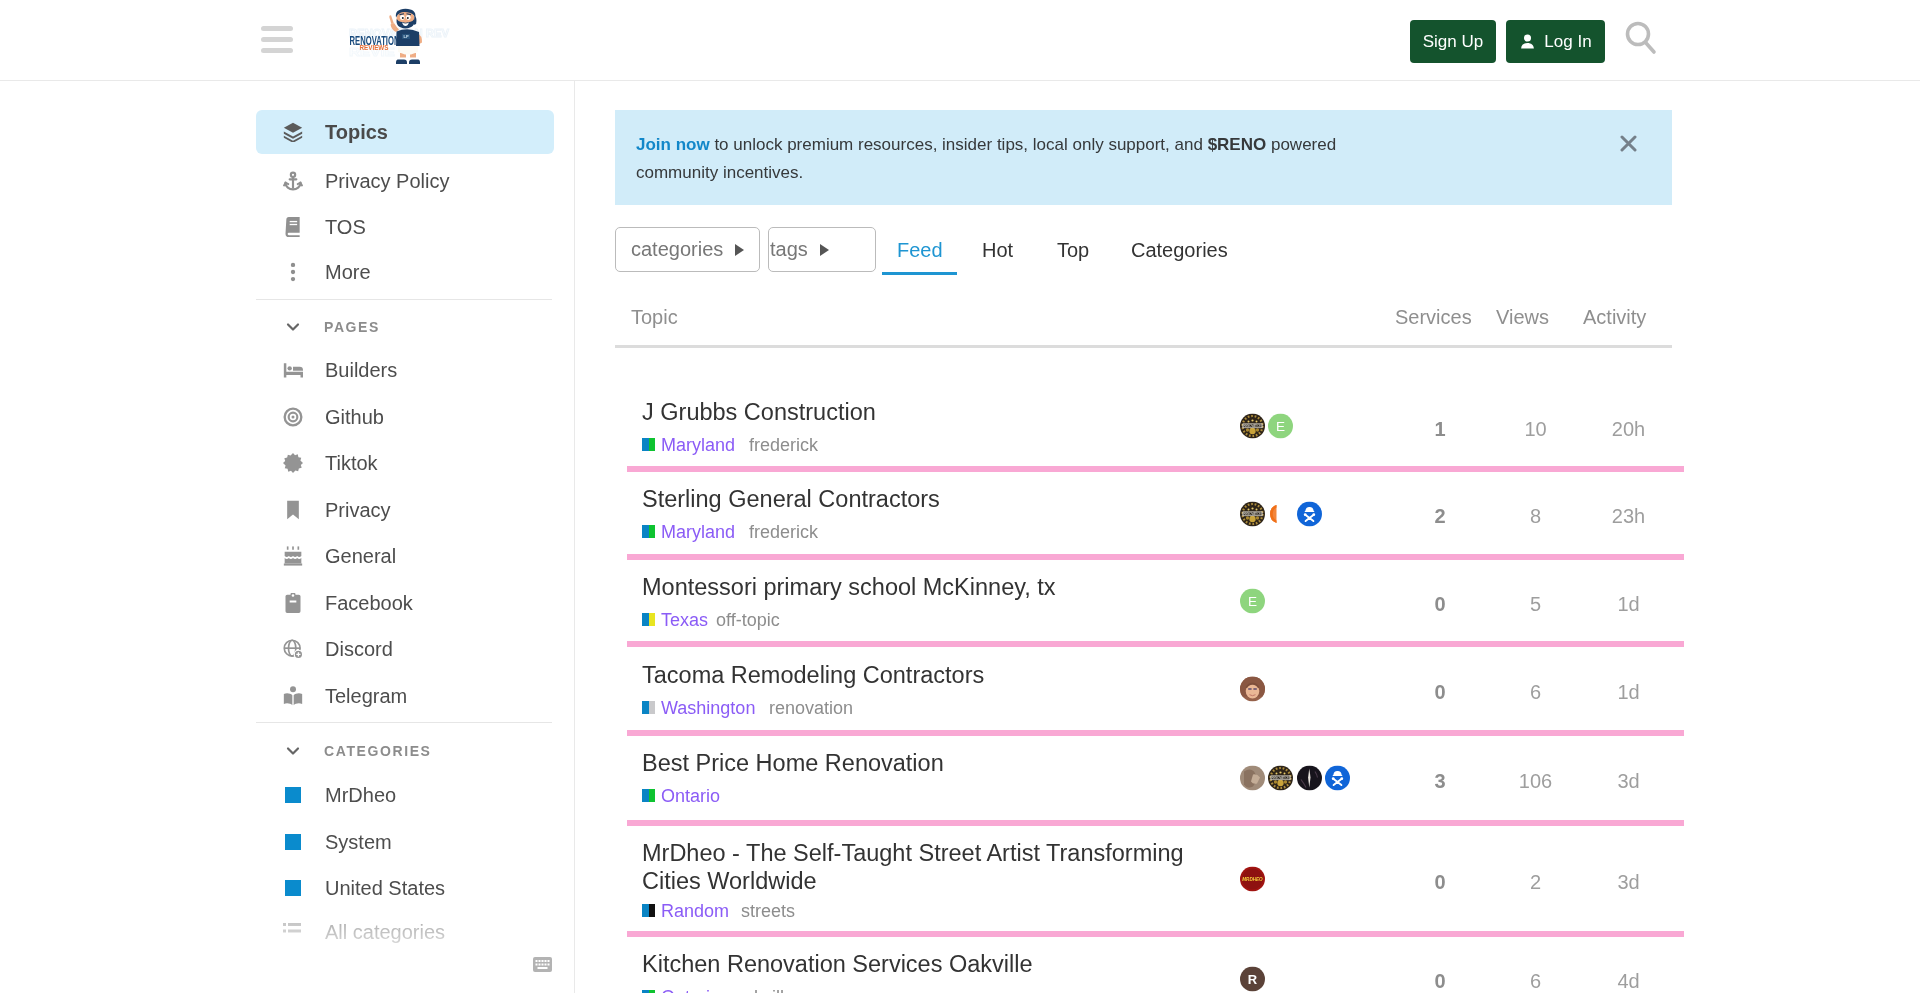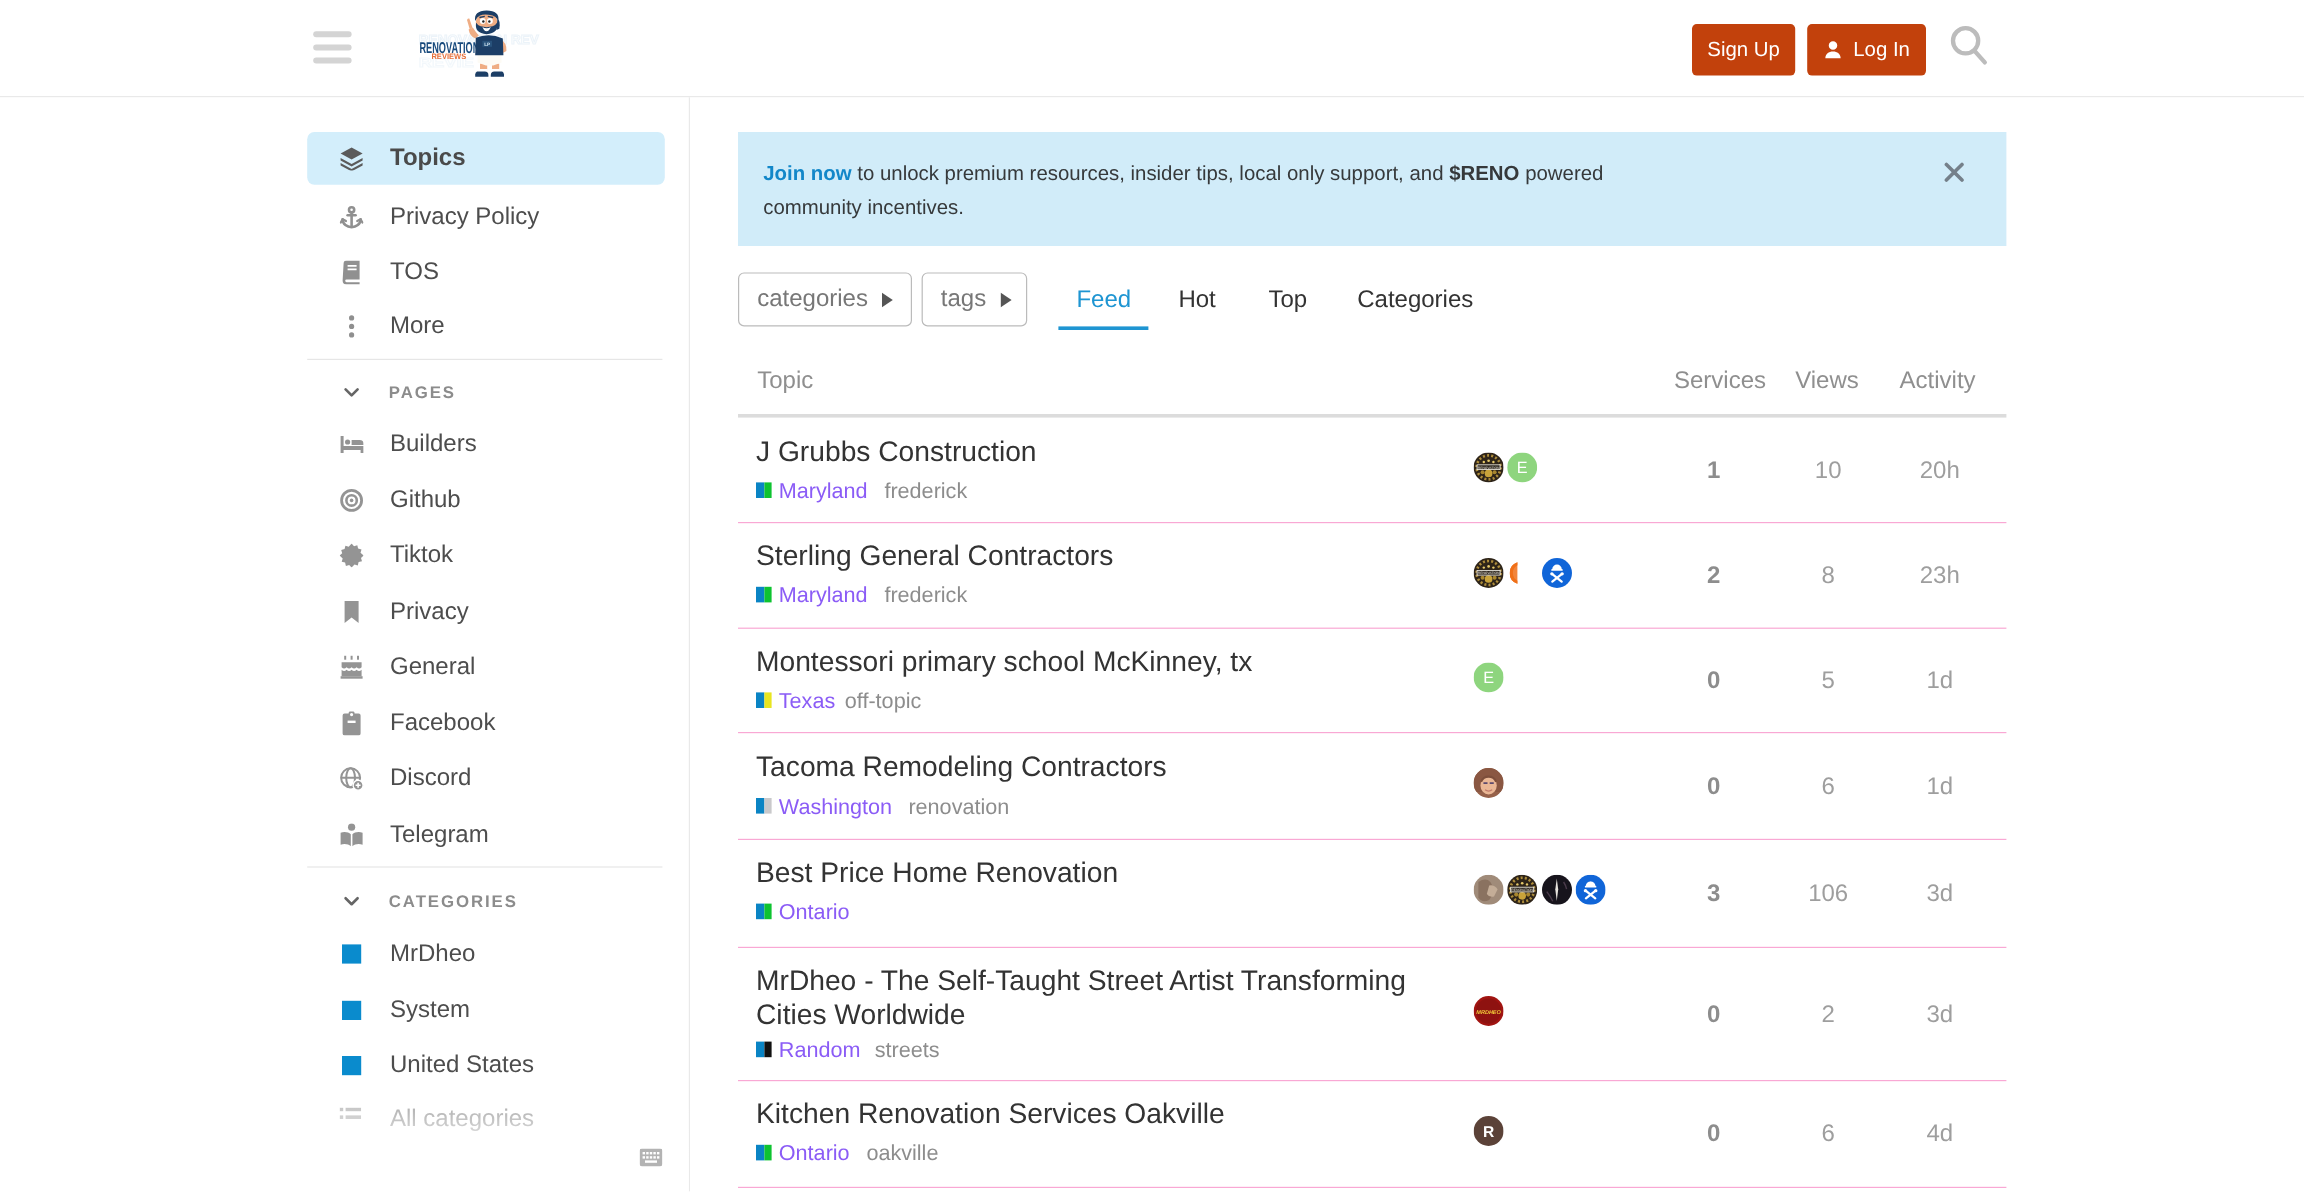--- a/index.html
+++ b/index.html
@@ -3,21 +3,21 @@
 <meta charset="utf-8">
 <style>
 * { margin:0; padding:0; box-sizing:border-box; }
 html,body { width:1920px; height:993px; background:#fff; font-family:"Liberation Sans", sans-serif; overflow:hidden; }
 .abs { position:absolute; }
 #page { position:relative; width:1920px; height:993px; }
 
 
 #hdr { position:absolute; left:0; top:0; width:1920px; height:81px; background:#fff; border-bottom:1px solid #e9e9e9; z-index:5; }
 .hbar { position:absolute; left:261px; width:32px; height:5px; border-radius:2.5px; background:#d4d4d4; }
-.btn { position:absolute; top:20px; height:43px; background:#c2410c; color:#fff; border-radius:4px; font-size:17px; display:flex; align-items:center; justify-content:center; }
+.btn { position:absolute; top:20px; height:43px; background:#14532d; color:#fff; border-radius:4px; font-size:17px; display:flex; align-items:center; justify-content:center; }
 
 
 #side { position:absolute; left:0; top:81px; width:575px; height:912px; background:#fff; border-right:1px solid #e9e9e9; }
 .sbactive { position:absolute; left:256px; top:29px; width:298px; height:44px; background:#d3eefb; border-radius:6px; }
 .sbit { position:absolute; left:325px; font-size:20px; color:#4d4d4d; transform:translateY(-50%); white-space:nowrap; }
 .sbic { position:absolute; left:283px; width:20px; height:20px; transform:translateY(-50%); }
 .sbhdr { position:absolute; left:324px; font-size:14px; font-weight:bold; letter-spacing:1.6px; color:#8c8c8c; transform:translateY(-50%); }
 .sbchev { position:absolute; left:286px; width:14px; height:14px; transform:translateY(-50%); }
 .sbdiv { position:absolute; left:256px; width:296px; height:0; border-top:1px solid #e6e6e6; }
 .csq { position:absolute; left:285px; width:16px; height:16px; background:#0a8bcd; transform:translateY(-50%); }
@@ -27,21 +27,21 @@
 #banner { position:absolute; left:0; top:29px; width:1057px; height:95px; background:#d1ecf9; }
 #banner .txt { position:absolute; left:21px; top:21px; width:980px; font-size:17px; line-height:28px; color:#36393b; }
 #banner .txt a { color:#1287c9; font-weight:bold; text-decoration:none; }
 .pill { position:absolute; top:146px; height:45px; border:1px solid #bbbbbb; border-radius:5px; color:#777; font-size:20px; display:flex; align-items:center; }
 .caret { width:0; height:0; border-left:9px solid #555; border-top:6px solid transparent; border-bottom:6px solid transparent; margin-left:12px; }
 .navtab { position:absolute; top:169px; transform:translateY(-50%); font-size:20px; color:#333; }
 
 
 .thead { position:absolute; font-size:20px; color:#8f8f8f; }
 #hline { position:absolute; left:0; top:264px; width:1057px; height:3px; background:#dcdcdc; }
-.row { position:absolute; left:0; width:1057px; border-bottom:1px solid #f9a8d4; }
+.row { position:absolute; left:12px; width:1057px; border-bottom:6px solid #f9a8d4;margin-top:36px; }
 .title { position:absolute; left:15px; font-size:23.5px; line-height:28px; color:#333; }
 .catline { position:absolute; left:15px; height:16px; }
 .cbadge { position:absolute; left:0; top:1px; width:13px; height:13px; }
 .cbadge i { position:absolute; top:0; width:50%; height:100%; }
 .cname { position:absolute; left:19px; top:-2px; font-size:18px; color:#8b5cf6; white-space:nowrap; }
 .ctag { position:absolute; top:-2px; font-size:18px; color:#8d8d8d; white-space:nowrap; }
 .num { position:absolute; transform:translate(-50%,-50%); font-size:20px; color:#9e9e9e; }
 .numb { font-weight:bold; color:#8d8d8d; }
 .av { position:absolute; transform:translateY(-50%); }
 </style>
@@ -269,21 +269,21 @@
 
 <div id="main">
   <div id="banner">
     <div class="txt"><a>Join now</a> to unlock premium resources, insider tips, local only support, and <b>$RENO</b> powered<br>community incentives.</div>
     <svg class="abs" style="right:35px;top:25px" width="17" height="17" viewBox="0 0 17 17">
           <path d="M2 2 L15 15 M15 2 L2 15" stroke="#75808a" stroke-width="3" stroke-linecap="round"></path>
         </svg>
   </div>
 
   <div class="pill" style="left:0;width:145px;padding-left:15px">categories<span class="caret"></span></div>
-  <div class="pill" style="left:153px;width:88px;padding-left:15px">tags<span class="caret"></span></div>
+  <div class="pill" style="left:153px;width:108px;padding-left:1px">tags<span class="caret"></span></div>
   <div class="navtab" style="left:282px;color:#1e95d2">Feed</div>
   <div class="abs" style="left:267px;top:191px;width:75px;height:3px;background:#1e95d2"></div>
   <div class="navtab" style="left:367px">Hot</div>
   <div class="navtab" style="left:442px">Top</div>
   <div class="navtab" style="left:516px">Categories</div>
 
   <div class="thead" style="left:16px;top:225px">Topic</div>
   <div class="thead" style="left:780px;top:225px">Services</div>
   <div class="thead" style="left:881px;top:225px">Views</div>
   <div class="thead" style="left:968px;top:225px">Activity</div>

